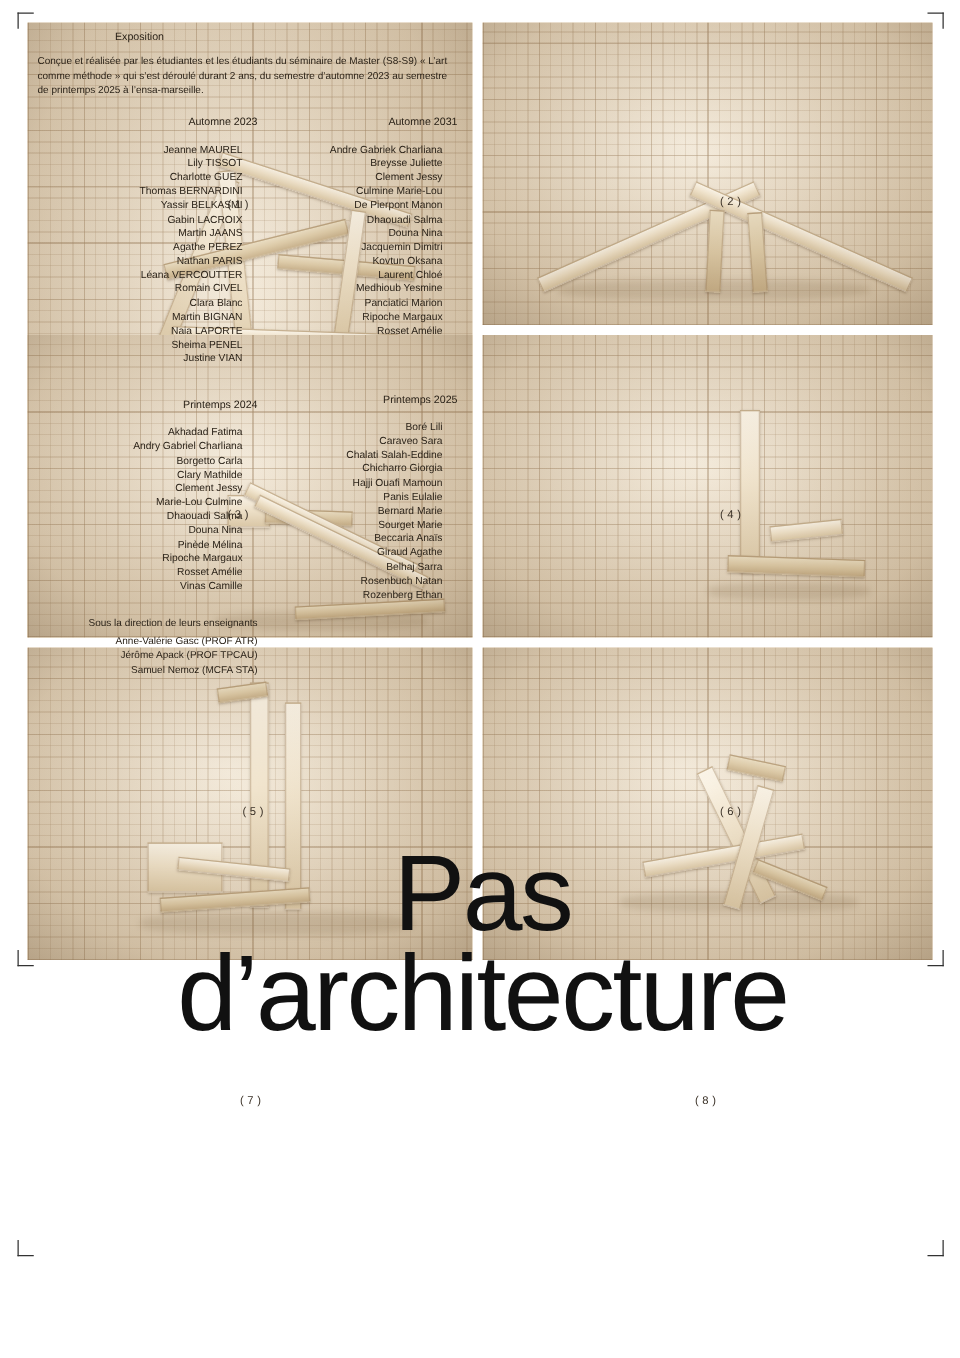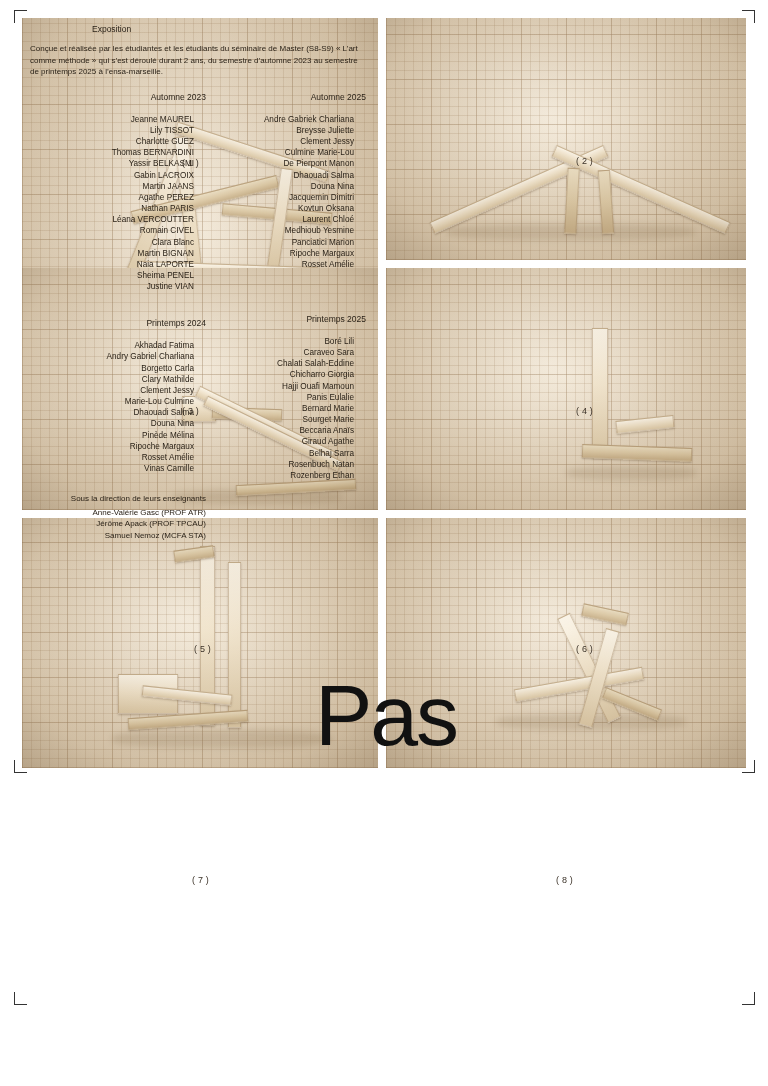--- a/index.html
+++ b/index.html
@@ -303,21 +303,21 @@
           <div class="lead">Sous la direction de leurs enseignants</div>
           <div>Anne-Valérie Gasc (PROF ATR)</div>
           <div>Jérôme Apack (PROF TPCAU)</div>
           <div>Samuel Nemoz (MCFA STA)</div>
         </div>
       </div>
 
       <div class="col right">
 
         <div>
-          <div class="grouphead">Automne 2025</div>
+          <div class="grouphead">Automne 2031</div>
           <ul class="namelist">
             <li>Andre Gabriek Charliana</li>
             <li>Breysse Juliette</li>
             <li>Clement Jessy</li>
             <li>Culmine Marie-Lou</li>
             <li>De Pierpont Manon</li>
             <li>Dhaouadi Salma</li>
             <li>Douna Nina</li>
             <li>Jacquemin Dimitri</li>
             <li>Kovtun Oksana</li>
@@ -348,15 +348,16 @@
             <li>Rosenbuch Natan</li>
             <li>Rozenberg Ethan</li>
           </ul>
         </div>
       </div>
     </div>
   </div>
 
   <div class="headline">
     <span class="l">Pas</span>
+    <span class="l">d’architecture</span>
   </div>
 
 </div>
 
 </body></html>

